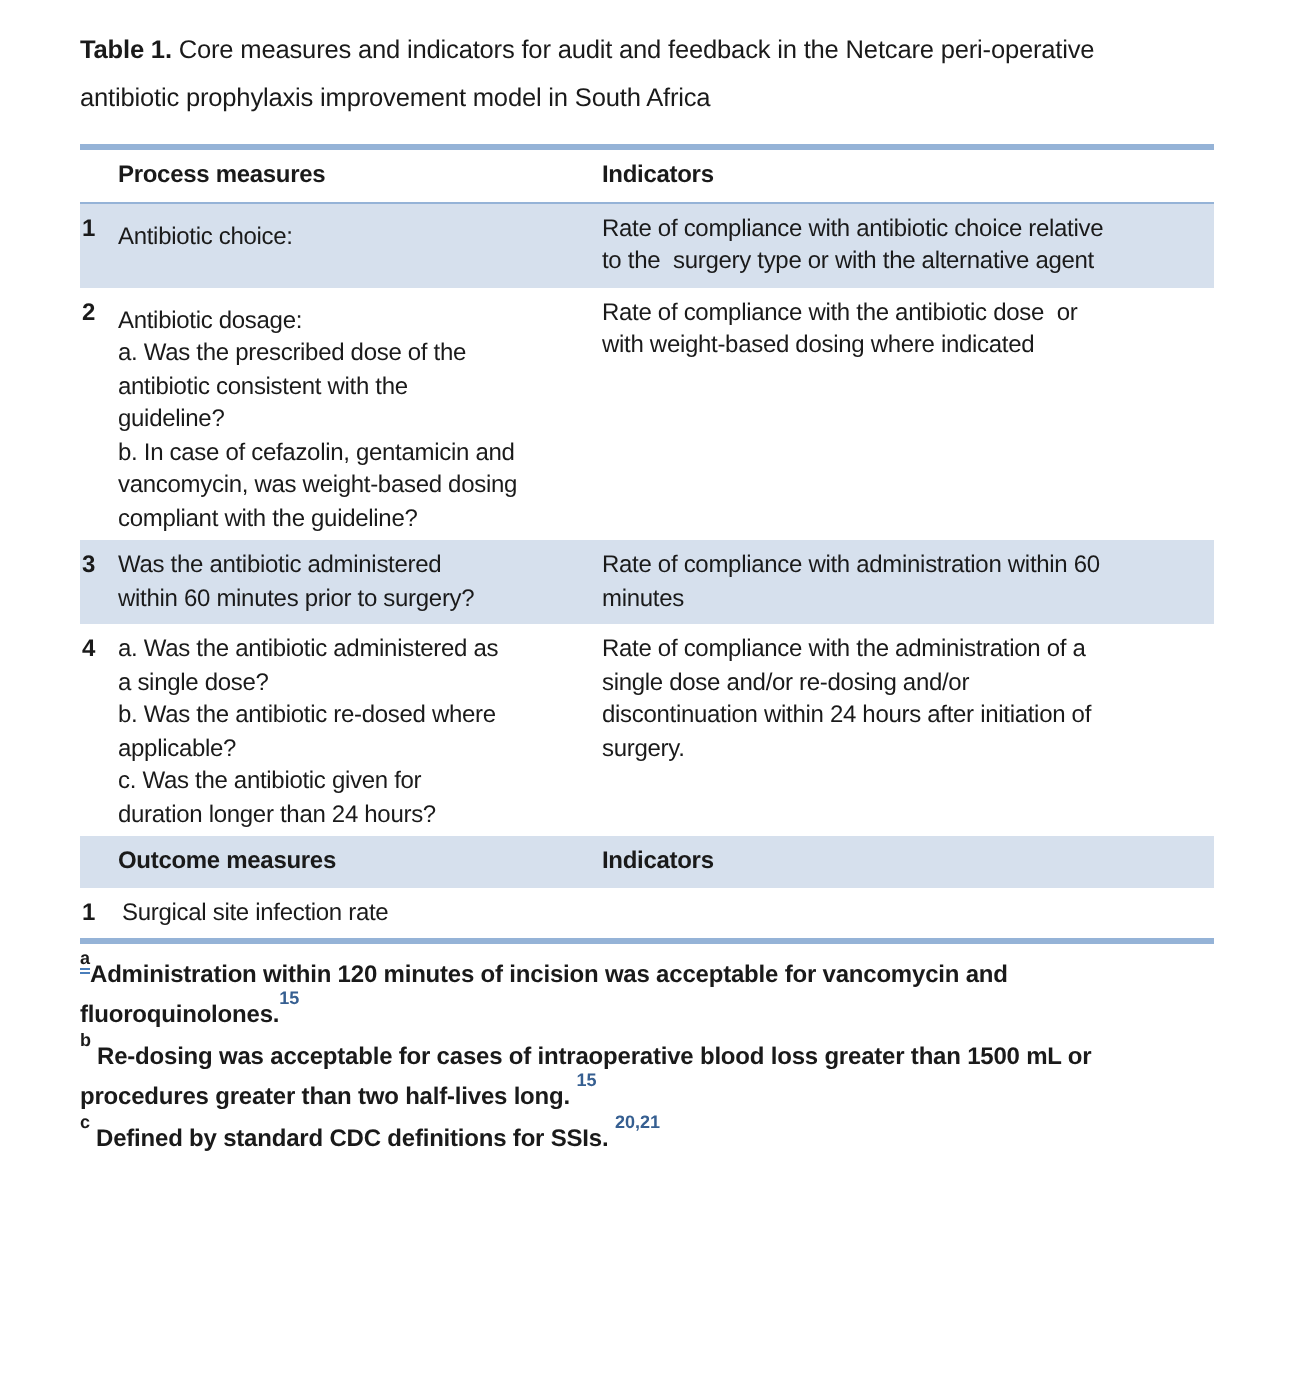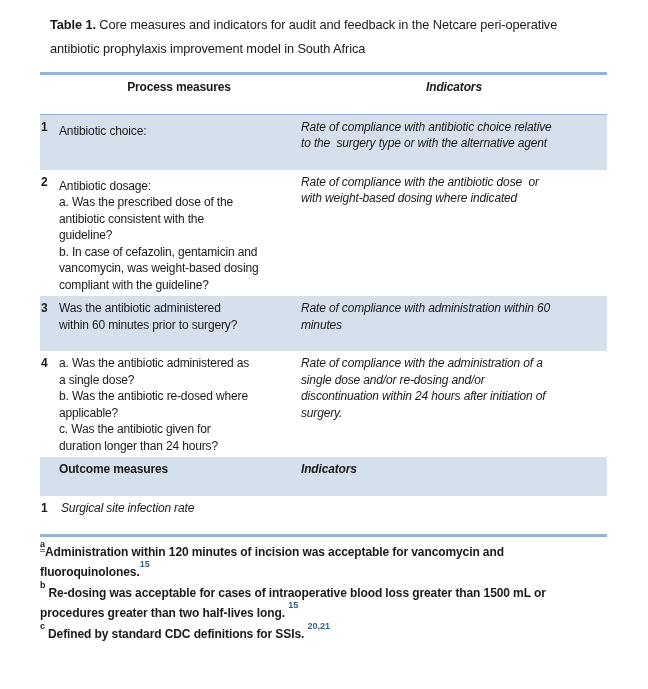--- a/index.html
+++ b/index.html
@@ -5,35 +5,35 @@
   html,body{margin:0;padding:0;}
   body{
     width:648px;height:689px;background:#ffffff;overflow:hidden;
     font-family:"Liberation Sans",sans-serif;color:#1a1a1a;
   }
   .page{padding:13px 40px 0 40px;width:568px;}
   .pre{white-space:pre;}
   .bold{font-weight:bold;}
 
   
-  .caption{font-size:12.8px;line-height:24px;margin:0 0 11px 10px;letter-spacing:-0.1px;}
+  .caption{font-size:12.8px;line-height:24px;margin:0 0 11px 0;letter-spacing:-0.1px;}
 
   
   .table{
     width:567px;
     border-top:3px solid #95b3d7;
     border-bottom:3px solid #95b3d7;
     font-size:12px;line-height:16.5px;letter-spacing:-0.15px;
   }
   .trow{display:flex;align-items:stretch;}
   .shaded{background:#d6e0ed;}
-  .thead{border-bottom:1.5px solid #95b3d7;text-align:center;}
+  .thead{border-bottom:1.5px solid #95b3d7;}
   .c-num{width:18px;flex:none;padding:4px 0 3px 1px;font-weight:bold;}
   .c-proc{width:240px;flex:none;padding:4px 0 3px 0;}
-  .c-ind{flex:1;padding:4px 0 18px 2px;font-style:italic;}
+  .c-ind{flex:1;padding:4px 0 5px 2px;}
   sup{font-size:9px;position:relative;top:-4px;letter-spacing:0;}
   sup.ref{color:#365f91;}
   sup.marker{color:#1a1a1a;}
   sup.sp{margin-right:3px;}
   sup.grammar{border-bottom:3px double #4a7ebb;}
 
   
   .footnotes{margin-top:3px;font-size:12px;line-height:16px;letter-spacing:-0.1px;}
   .fn{margin:0 0 1px 0;font-weight:bold;}
 </style>

